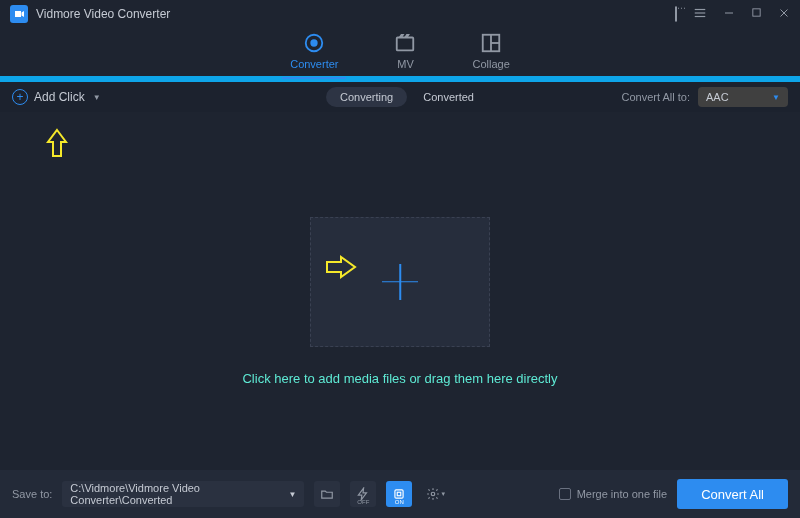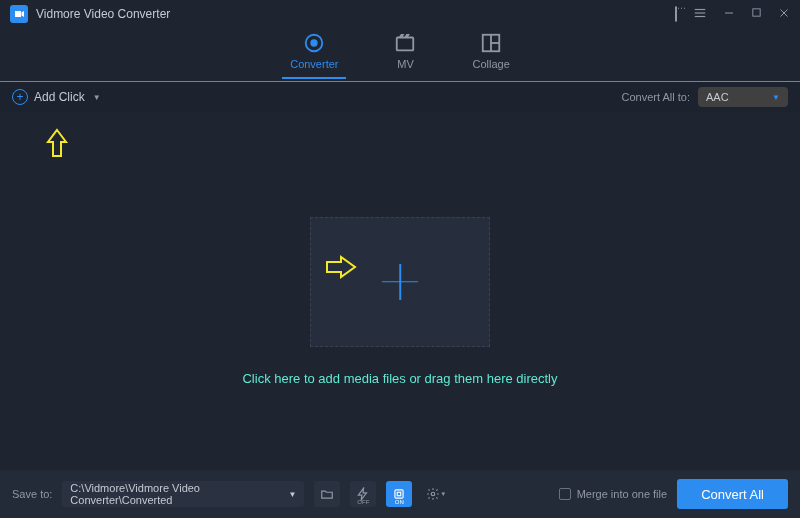--- a/index.html
+++ b/index.html
@@ -9,21 +9,21 @@
 .titlebar { height: 28px; display: flex; align-items: center; padding: 0 10px; background: #1e2430; justify-content: flex-end; }
 .app-logo { width: 18px; height: 18px; background: #2d8cf0; border-radius: 3px; display: flex; align-items: center; justify-content: center; margin-right: 8px; }
 .app-logo svg { width: 12px; height: 12px; }
 .app-title { font-size: 12px; color: #c5cad3; flex: 1; }
 .win-controls { display: flex; gap: 16px; align-items: center; }
 .win-controls span { color: #9198a4; cursor: pointer; font-size: 12px; }
 .win-controls .chat-icon { width: 14px; height: 14px; border: 1.2px solid #9198a4; border-radius: 2px; position: relative; }
 .win-controls .chat-icon::after { content: "⋯"; position: absolute; top: -4px; left: 1px; font-size: 9px; color: #9198a4; }
 
 
-.main-tabs { height: 54px; display: flex; justify-content: center; gap: 56px; align-items: flex-start; padding-top: 4px; border-bottom: 1px solid #0ea5e9; }
+.main-tabs { height: 54px; display: flex; justify-content: center; gap: 56px; align-items: flex-start; padding-top: 4px; border-bottom: 6px solid #0ea5e9; }
 .tab-item { display: flex; flex-direction: column; align-items: center; gap: 4px; cursor: pointer; position: relative; padding-bottom: 8px; }
 .tab-item .tab-ico { width: 22px; height: 22px; display: flex; align-items: center; justify-content: center; }
 .tab-item .tab-label { font-size: 11px; color: #9198a4; }
 .tab-item.active .tab-label { color: #2d8cf0; }
 .tab-item.active::after { content: ""; position: absolute; bottom: -1px; left: -8px; right: -8px; height: 2px; background: #2d8cf0; }
 
 
 .subbar { height: 30px; display: flex; align-items: center; padding: 0 12px; background: #1c222e; gap: 8px; }
 .add-files { display: flex; align-items: center; gap: 6px; cursor: pointer; }
 .plus-circle { width: 16px; height: 16px; border: 1.5px solid #2d8cf0; border-radius: 50%; display: flex; align-items: center; justify-content: center; color: #2d8cf0; font-size: 12px; line-height: 1; }
@@ -131,20 +131,24 @@
     <span class="tab-label">Collage</span>
   </div>
 </div>
 
 <div class="subbar">
   <div class="add-files">
     <span class="plus-circle">+</span>
     <span class="add-files-label">Add Click</span>
     <span class="chev">▼</span>
   </div>
+  <div class="subbar-center">
+    <span class="pill active">Converting</span>
+    <span class="pill">Converted</span>
+  </div>
   <div class="subbar-right">
     <span class="convert-all-label">Convert All to:</span>
     <div class="format-select">
       <span>AAC</span>
       <span class="chev-blue">▼</span>
     </div>
   </div>
 </div>
 
 <div class="main-area">

